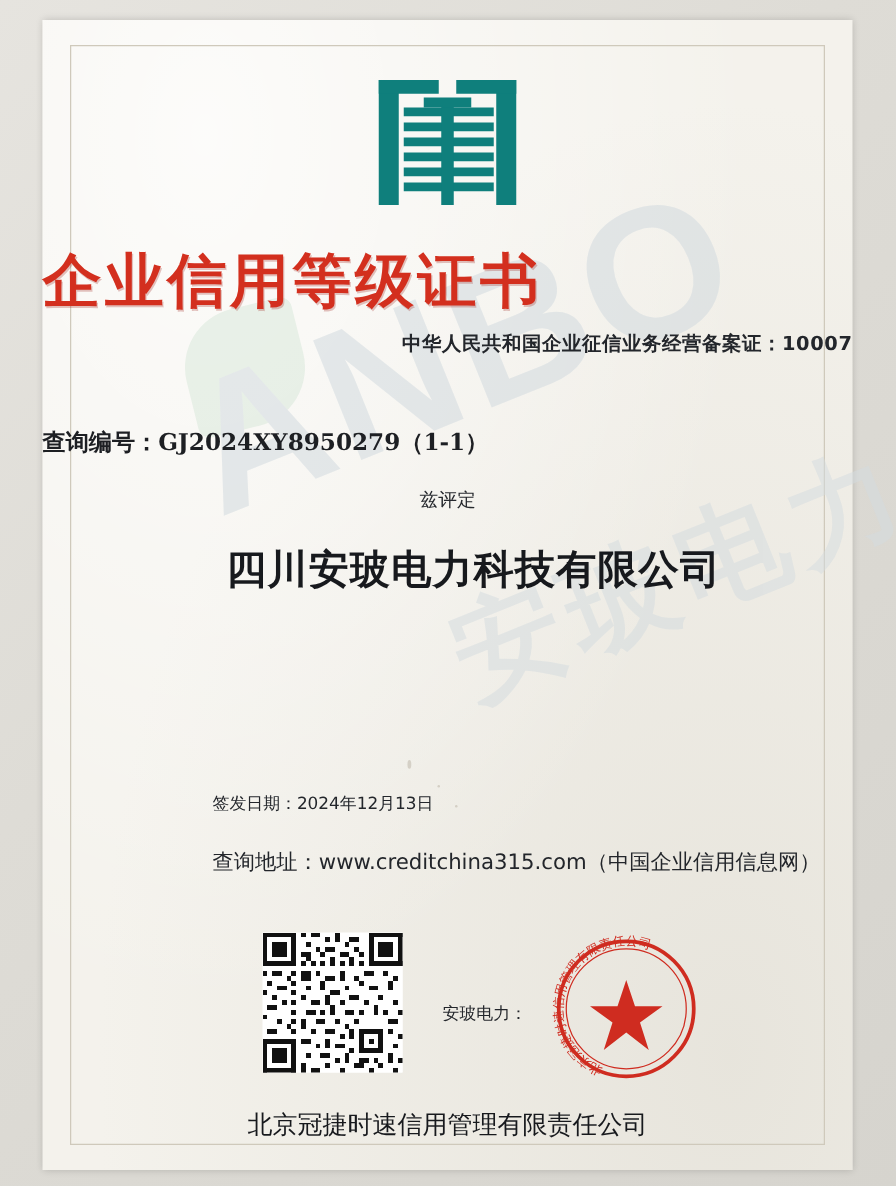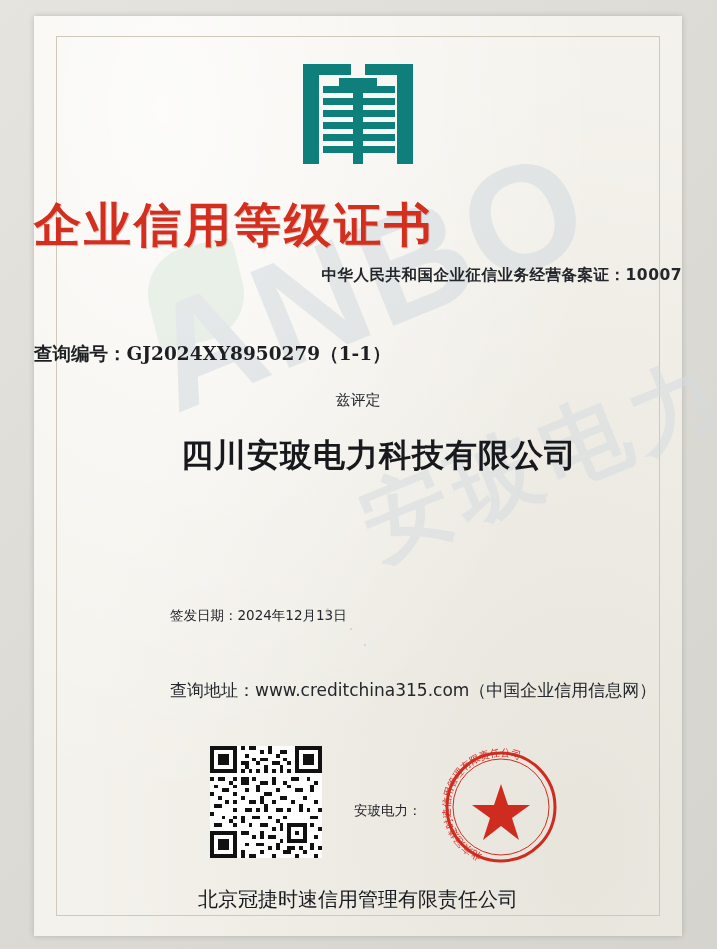--- a/index.html
+++ b/index.html
@@ -170,21 +170,21 @@
   }
   .grade .lvl {
     font-size: 33px;
     margin-left: 10px;
   }
   
   .dates {
     position: absolute;
     left: 136px;
     right: 90px;
-    top: 591px;
+    top: 618px;
     font-size: 13.5px;
     color: #23262b;
     font-family: "DejaVu Sans", sans-serif;
     display: flex;
     justify-content: flex-start;
     flex-direction: column;
   }
   .dates .issue { width: 234px; }
   .addr {
     position: absolute;

